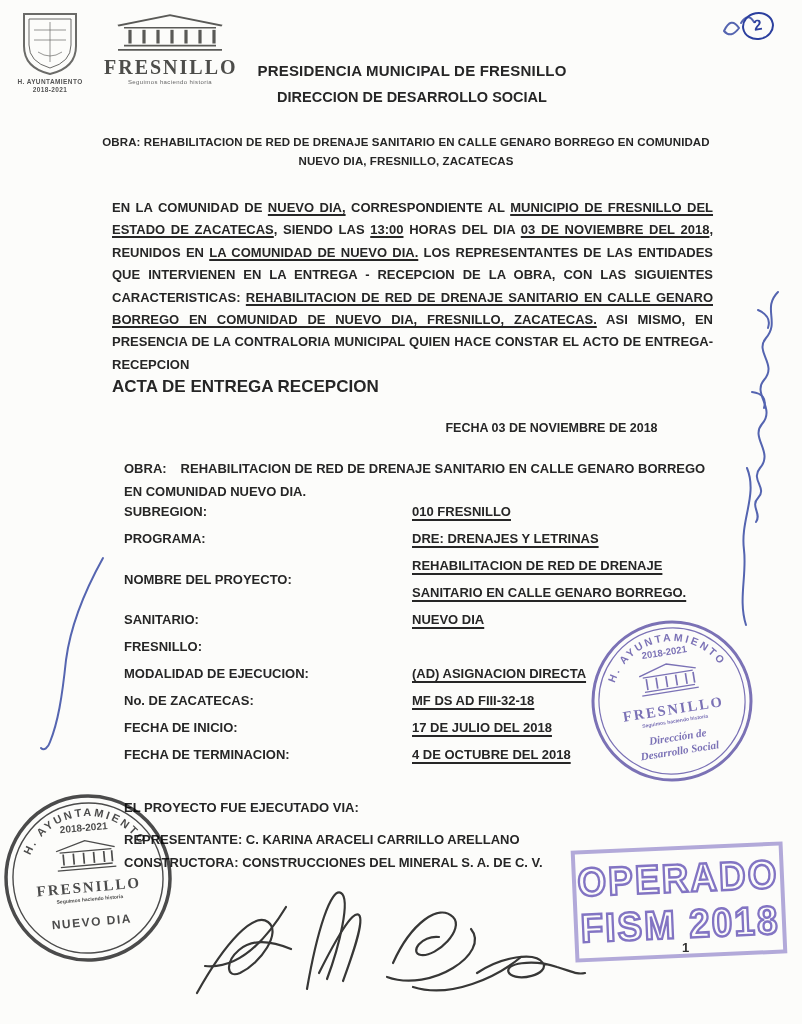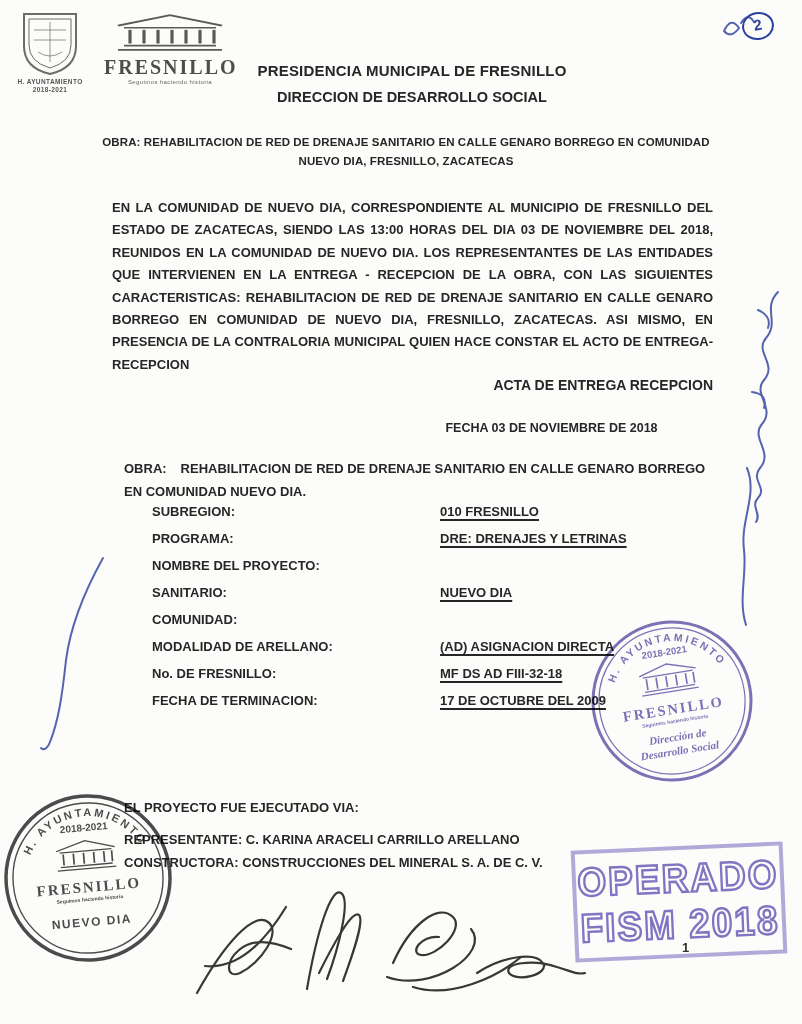--- a/index.html
+++ b/index.html
@@ -13,28 +13,28 @@
   #logo-block{left:104px;top:12px;width:132px;text-align:center;color:#4d4d4a;}
   #logo-name{font-family:"Liberation Serif",serif;font-size:20px;letter-spacing:2px;font-weight:700;margin-top:-2px;}
   #logo-tagline{font-size:6px;letter-spacing:.4px;font-weight:400;color:#666;}
   #title-block{left:206px;top:62px;width:412px;text-align:center;}
   #title-block .t1{font-size:15px;letter-spacing:.2px;}
   #title-block .t2{font-size:14.5px;margin-top:10px;}
 
   
   #obra-heading{left:81px;top:133px;width:650px;text-align:center;font-size:11.5px;line-height:19px;letter-spacing:.1px;}
   #body-par{left:112px;top:184px;width:601px;font-size:13px;line-height:22.4px;text-align:justify;}
-  .sgu{text-underline-offset:2px;text-decoration-thickness:1.5px;}
-  #acta-title{left:112px;top:377px;width:601px;text-align:right;font-size:14px;}
+  .sgu{text-decoration:underline;text-underline-offset:2px;text-decoration-thickness:1.5px;}
+  #acta-title{left:112px;top:377px;width:601px;text-align:left;font-size:17px;}
   #fecha-line{left:413px;top:421px;width:277px;text-align:center;font-size:12.5px;}
   #obra-line{left:124px;top:457px;width:590px;font-size:13px;line-height:23px;}
   #obra-line .sp{margin-left:14px;}
 
   
-  #fields{left:124px;top:498px;width:592px;margin-left:28px;}
+  #fields{left:124px;top:498px;width:592px;}
   .field-row{display:flex;align-items:center;line-height:27px;font-size:13px;}
   .field-label{width:288px;flex:none;}
   .field-value{width:304px;text-decoration:underline;text-underline-offset:3px;text-decoration-thickness:1.5px;}
 
   
   #exec{left:124px;top:796px;width:560px;font-size:13px;line-height:23px;}
   #exec .intro{margin-bottom:9px;}
 
   #page-number{left:682px;top:940px;font-size:13px;color:#333;}
 
@@ -113,39 +113,44 @@
     <div class="field-row">
       <div class="field-label">SUBREGION:</div>
       <div class="field-value">010 FRESNILLO</div>
     </div>
     <div class="field-row">
       <div class="field-label">PROGRAMA:</div>
       <div class="field-value">DRE: DRENAJES Y LETRINAS</div>
     </div>
     <div class="field-row">
       <div class="field-label">NOMBRE DEL PROYECTO:</div>
+      <div class="field-value">REHABILITACION DE RED DE DRENAJE SANITARIO EN CALLE GENARO BORREGO.</div>
     </div>
     <div class="field-row">
       <div class="field-label">SANITARIO:</div>
       <div class="field-value">NUEVO DIA</div>
     </div>
     <div class="field-row">
-      <div class="field-label">COMUNIDAD:</div>
-    </div>
-    <div class="field-row">
-      <div class="field-label">MODALIDAD DE ARELLANO:</div>
+      <div class="field-label">FRESNILLO:</div>
+    </div>
+    <div class="field-row">
+      <div class="field-label">MODALIDAD DE EJECUCION:</div>
       <div class="field-value">(AD) ASIGNACION DIRECTA</div>
     </div>
     <div class="field-row">
-      <div class="field-label">No. DE FRESNILLO:</div>
+      <div class="field-label">No. DE ZACATECAS:</div>
       <div class="field-value">MF DS AD FIII-32-18</div>
     </div>
     <div class="field-row">
+      <div class="field-label">FECHA DE INICIO:</div>
+      <div class="field-value">17 DE JULIO DEL 2018</div>
+    </div>
+    <div class="field-row">
       <div class="field-label">FECHA DE TERMINACION:</div>
-      <div class="field-value">17 DE OCTUBRE DEL 2009</div>
+      <div class="field-value">4 DE OCTUBRE DEL 2018</div>
     </div>
   </div>
 
   <div id="exec" class="abs">
     <div class="intro">EL PROYECTO FUE EJECUTADO VIA:</div>
     <div>REPRESENTANTE: C. KARINA ARACELI CARRILLO ARELLANO</div>
     <div>CONSTRUCTORA: CONSTRUCCIONES DEL MINERAL S. A. DE C. V.</div>
   </div>
 
   <div id="page-number" class="abs">1</div>

